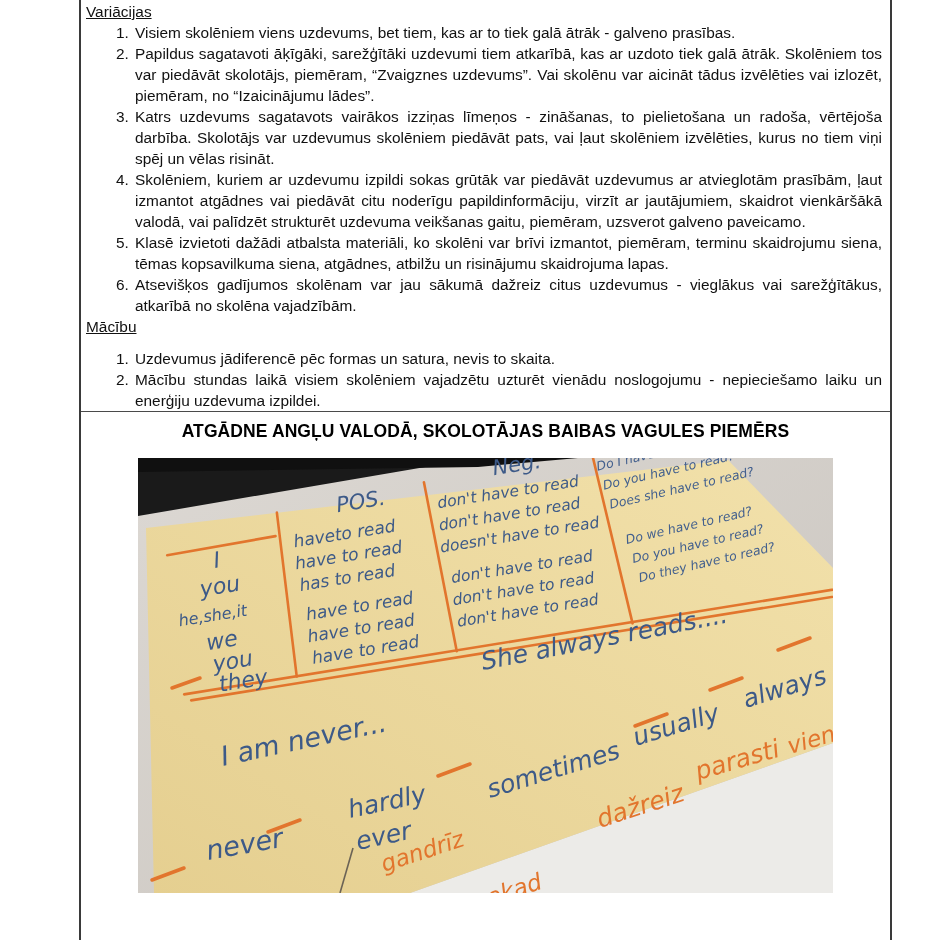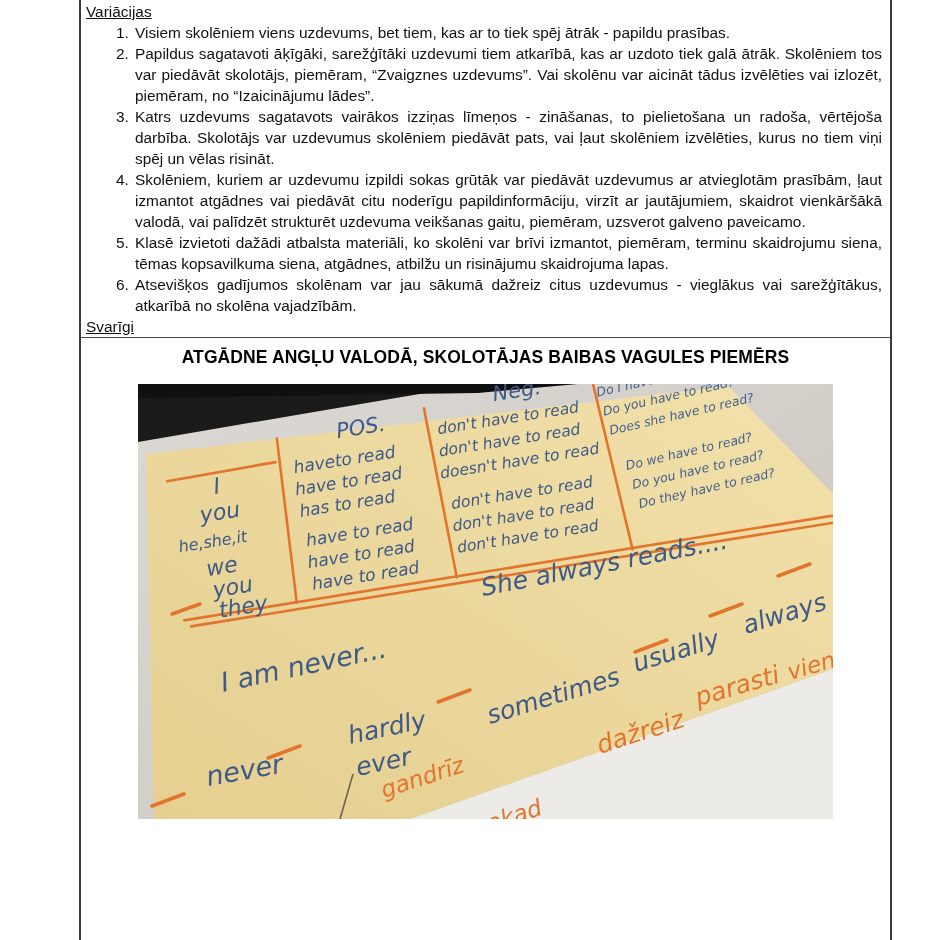--- a/index.html
+++ b/index.html
@@ -39,28 +39,32 @@
   .hwo { font-family:"DejaVu Sans", sans-serif; font-style:italic; fill:#e2752d; }
 </style>
 </head>
 <body>
 
 <div class="page">
 
   <div class="text-section">
     <div class="section-title">Variācijas</div>
     <ol class="doc-list">
-      <li>Visiem skolēniem viens uzdevums, bet tiem, kas ar to tiek spēj ātrāk - papildu prasības.</li>
+      <li>Visiem skolēniem viens uzdevums, bet tiem, kas ar to tiek galā ātrāk - galveno prasības.</li>
       <li>Papildus sagatavoti āķīgāki, sarežģītāki uzdevumi tiem atkarībā, kas ar uzdoto tiek galā ātrāk. Skolēniem tos var piedāvāt skolotājs, piemēram, “Zvaigznes uzdevums”. Vai skolēnu var aicināt tādus izvēlēties vai izlozēt, piemēram, no “Izaicinājumu lādes”.</li>
       <li>Katrs uzdevums sagatavots vairākos izziņas līmeņos - zināšanas, to pielietošana un radoša, vērtējoša darbība. Skolotājs var uzdevumus skolēniem piedāvāt pats, vai ļaut skolēniem izvēlēties, kurus no tiem viņi spēj un vēlas risināt.</li>
       <li>Skolēniem, kuriem ar uzdevumu izpildi sokas grūtāk var piedāvāt uzdevumus ar atvieglotām prasībām, ļaut izmantot atgādnes vai piedāvāt citu noderīgu papildinformāciju, virzīt ar jautājumiem, skaidrot vienkāršākā valodā, vai palīdzēt strukturēt uzdevuma veikšanas gaitu, piemēram, uzsverot galveno paveicamo.</li>
       <li>Klasē izvietoti dažādi atbalsta materiāli, ko skolēni var brīvi izmantot, piemēram, terminu skaidrojumu siena, tēmas kopsavilkuma siena, atgādnes, atbilžu un risinājumu skaidrojuma lapas.</li>
       <li>Atsevišķos gadījumos skolēnam var jau sākumā dažreiz citus uzdevumus - vieglākus vai sarežģītākus, atkarībā no skolēna vajadzībām.</li>
     </ol>
-    <div class="section-title">Svarīgi</div>
+    <div class="section-title">Mācību</div>
+    <ol class="doc-list second">
+      <li>Uzdevumus jādiferencē pēc formas un satura, nevis to skaita.</li>
+      <li>Mācību stundas laikā visiem skolēniem vajadzētu uzturēt vienādu noslogojumu - nepieciešamo laiku un enerģiju uzdevuma izpildei.</li>
+    </ol>
   </div>
 
   <div class="photo-section">
     <div class="photo-heading">ATGĀDNE ANGĻU VALODĀ, SKOLOTĀJAS BAIBAS VAGULES PIEMĒRS</div>
 
     <div class="photo-wrap">
       <svg width="695" height="435" viewBox="0 0 695 435" xmlns="http://www.w3.org/2000/svg">
         <defs>
           <linearGradient id="deskg" x1="0" y1="0" x2="1" y2="1">
             <stop offset="0" stop-color="#dcd8d3"></stop>

